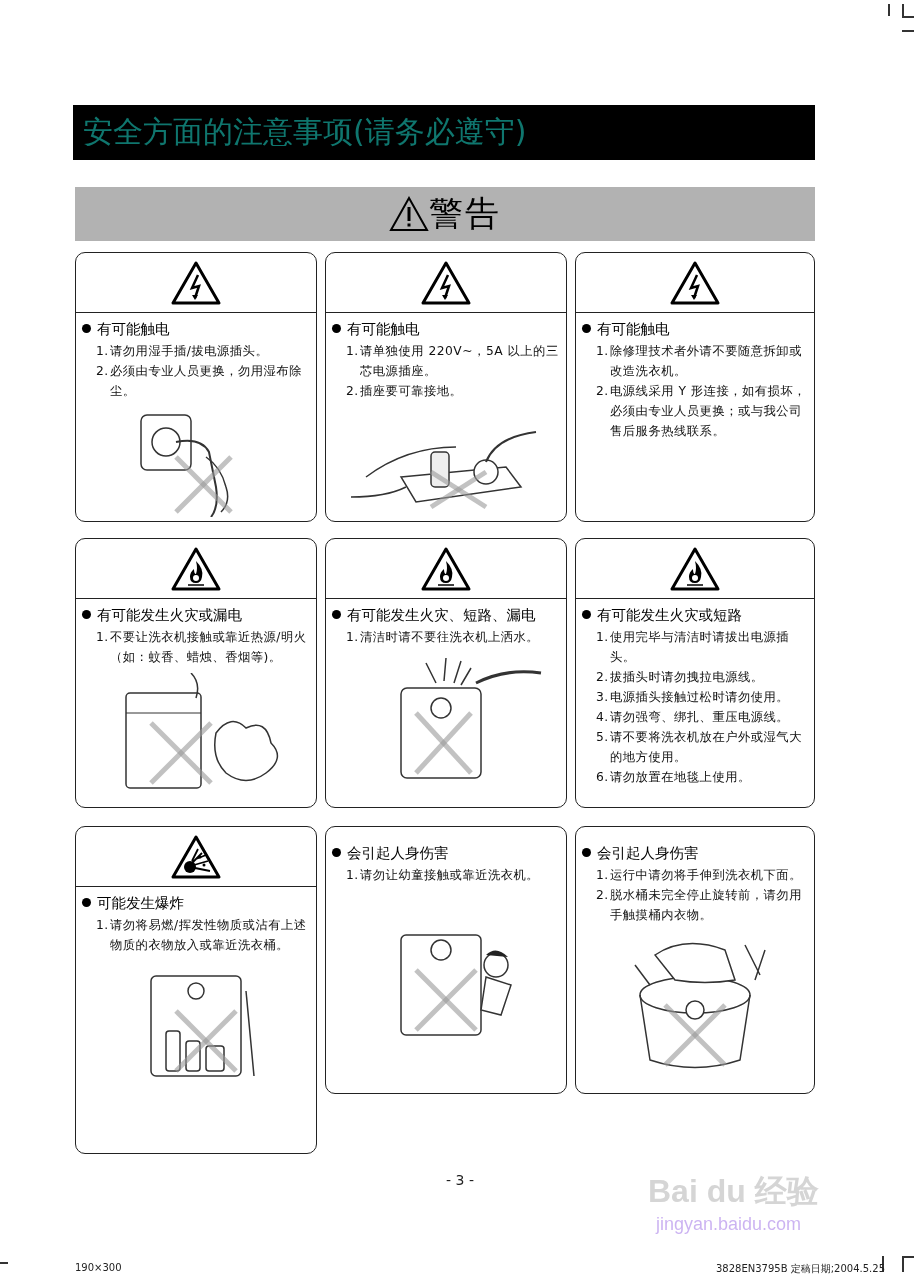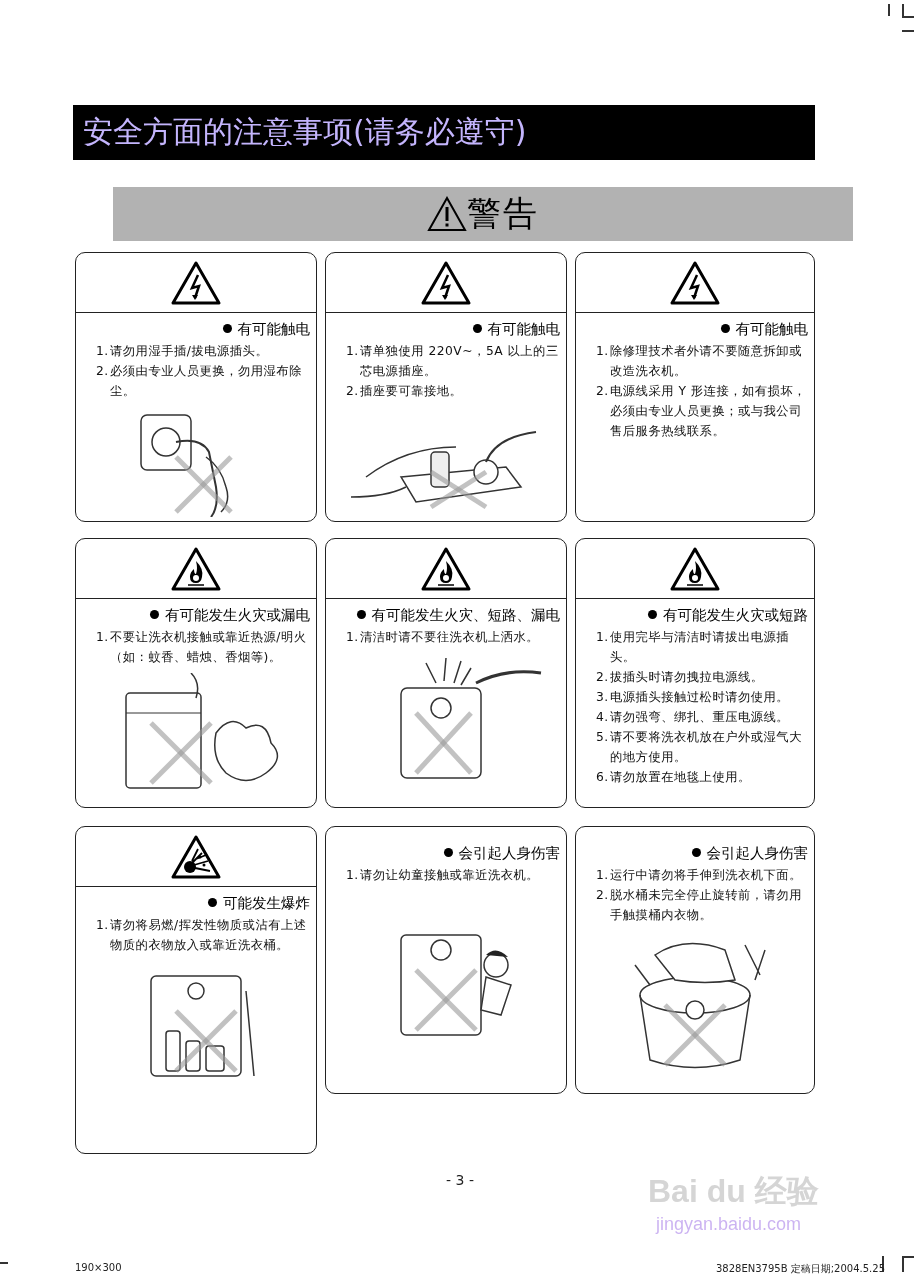--- a/index.html
+++ b/index.html
@@ -3,40 +3,40 @@
 <meta charset="utf-8">
 <style>
   * { box-sizing: border-box; margin: 0; padding: 0; }
   html, body { width: 920px; height: 1280px; background: #ffffff; overflow: hidden; }
   body { position: relative; font-family: "DejaVu Sans", sans-serif; color: #111; }
 
   .crop { position: absolute; background: #333; }
 
   .title-bar {
     position: absolute; left: 73px; top: 105px; width: 742px; height: 55px;
-    background: #000; color: #c4b5fd; display: flex; align-items: center;
+    background: #000; color: #0f766e; display: flex; align-items: center;
     padding-left: 10px; font-size: 30px; letter-spacing: 0px;
     font-family: "DejaVu Sans", sans-serif;
   }
 
   .warning-bar {
     position: absolute; left: 75px; top: 187px; width: 740px; height: 54px;
-    background: #b2b2b2; display: flex; align-items: center; justify-content: center; gap: 0; margin-left: 38px;
+    background: #b2b2b2; display: flex; align-items: center; justify-content: center; gap: 0;
   }
   .warning-bar .warn-text { font-size: 34px; color: #000; letter-spacing: 2px; }
 
   .card {
     position: absolute; width: 242px; border: 1.5px solid #222; border-radius: 10px;
     background: #fff; overflow: hidden;
   }
   .card .icon-row {
     height: 60px; border-bottom: 1.5px solid #222; display: flex; align-items: center; justify-content: center;
   }
   .card .body { padding: 6px 6px 0 6px; }
-  .card .head { display: flex; align-items: flex-start; font-size: 14.5px; line-height: 20px; color: #000; justify-content: flex-end; }
+  .card .head { display: flex; align-items: flex-start; font-size: 14.5px; line-height: 20px; color: #000; }
   .card .head .dot { width: 9px; height: 9px; border-radius: 50%; background: #000; margin: 5px 6px 0 0; flex-shrink: 0; }
   .card ol { list-style: none; margin-top: 2px; padding-left: 14px; }
   .card li { display: flex; font-size: 12.3px; line-height: 20px; letter-spacing: 0.5px; color: #111; }
   .card li .num { width: 14px; flex-shrink: 0; }
   .card .illus { display: flex; justify-content: center; margin-top: 6px; }
 
   .page-num { position: absolute; left: 0; width: 920px; top: 1172px; text-align: center; font-size: 14px; color: #222; }
 
   .watermark {
     position: absolute; left: 648px; top: 1148px; width: 180px; height: 95px; opacity: 0.35;

